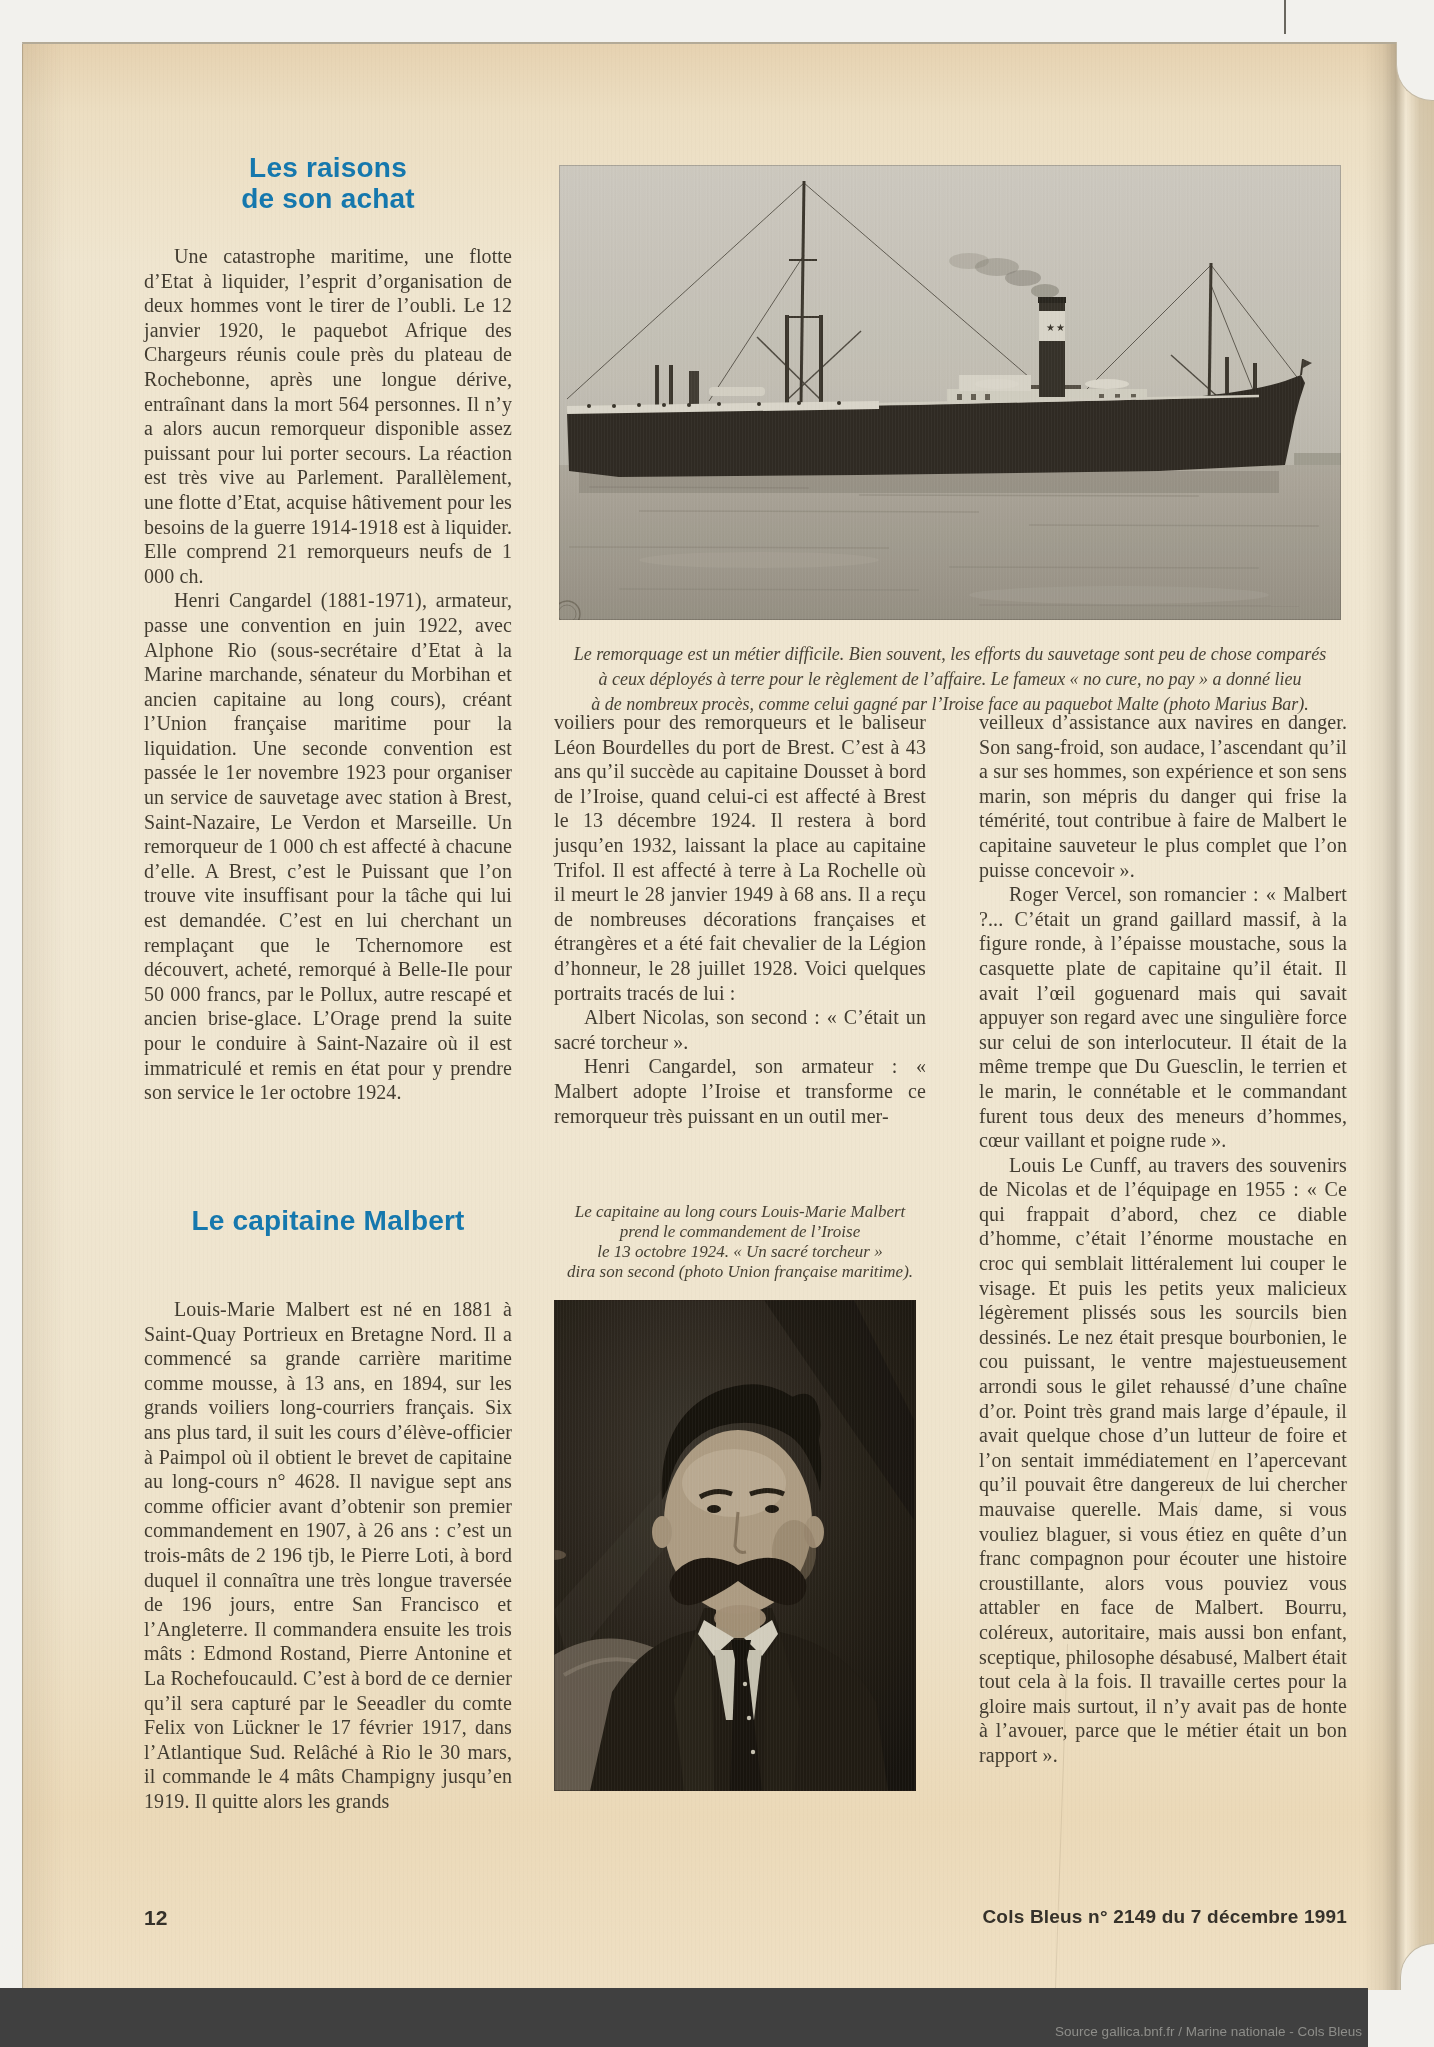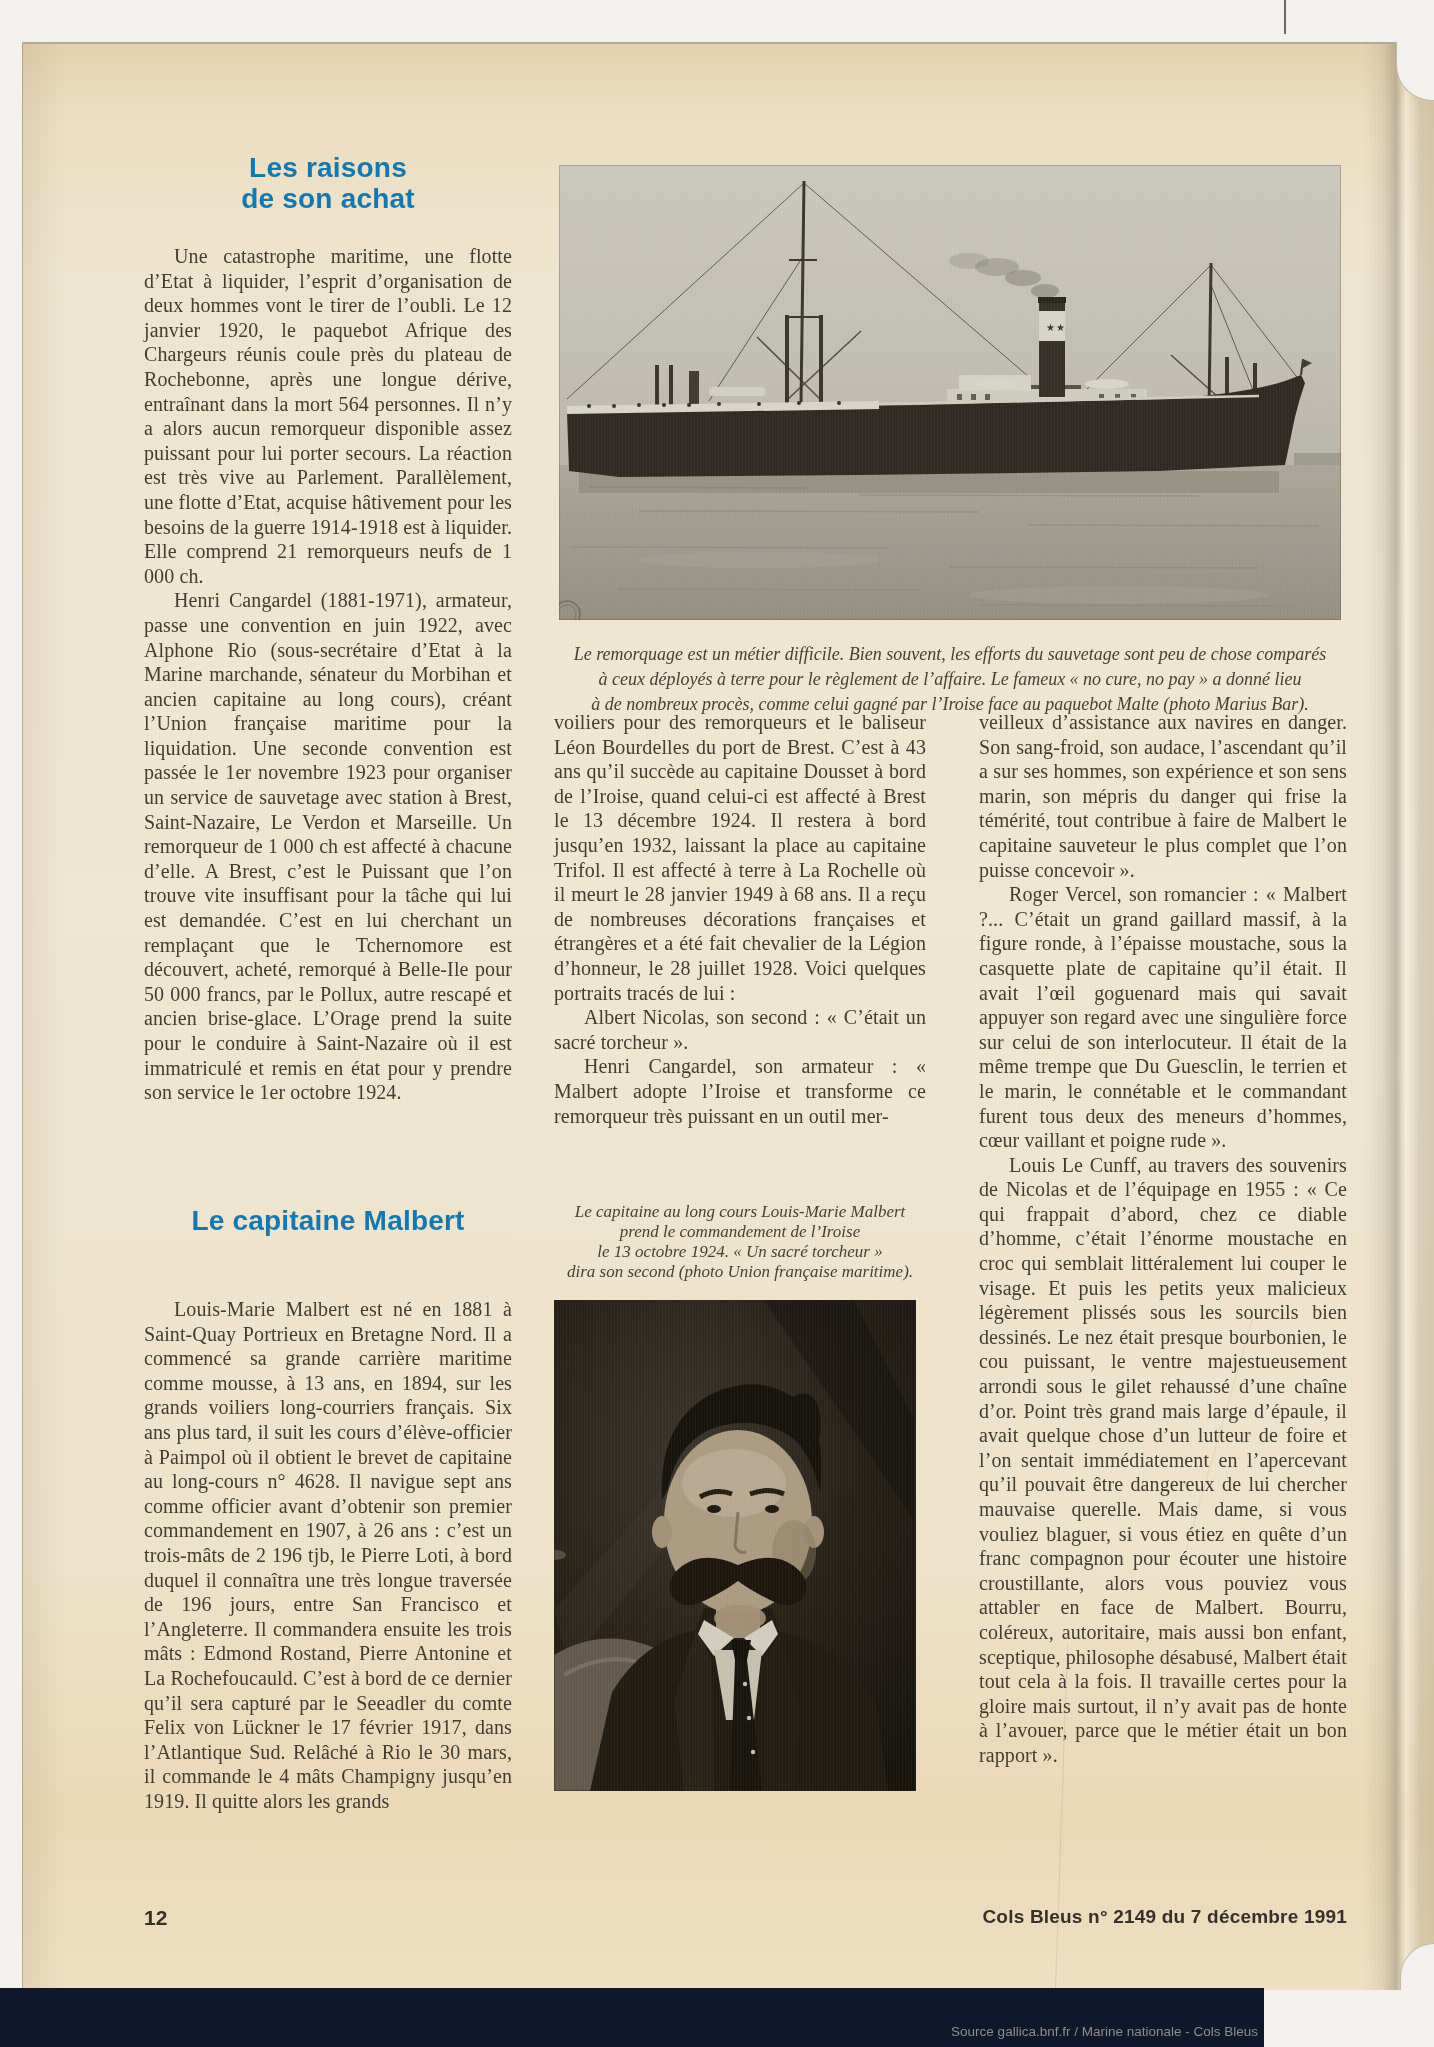--- a/index.html
+++ b/index.html
@@ -66,21 +66,21 @@
 
   
   .photo{position:absolute;}
   #shipPhoto{left:536px;top:121px;width:782px;height:455px;}
   #portraitPhoto{left:531px;top:1256px;width:362px;height:491px;}
   .photo svg{display:block;width:100%;height:100%;}
   .photo-tex{position:absolute;inset:0;pointer-events:none;
     background:repeating-linear-gradient(90deg, rgba(255,255,255,.035) 0 1px, transparent 1px 3px);}
 
   
-  .bottom-strip{position:absolute;left:0;top:1988px;width:1264px;height:59px;background:#0f172a;text-align:right;}
+  .bottom-strip{position:absolute;left:0;top:1988px;width:1368px;height:59px;background:#404040;text-align:right;}
   .source{position:absolute;right:6px;bottom:8px;
     font:13.5px "Liberation Sans",sans-serif;color:#8d8d89;}
 </style>
 </head>
 <body>
 
 <div class="artifact-line"></div>
 
 <div class="page">
 

